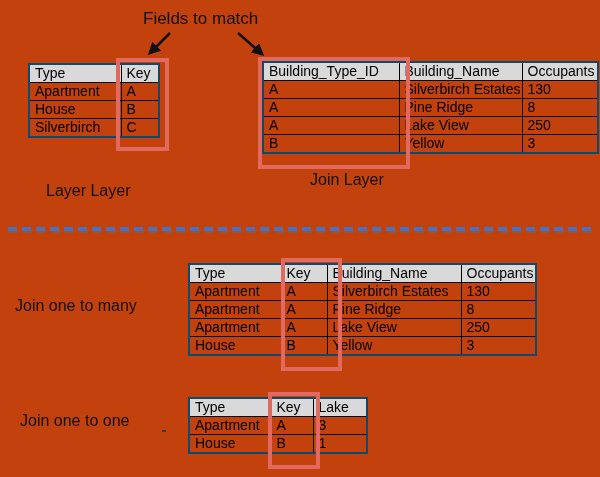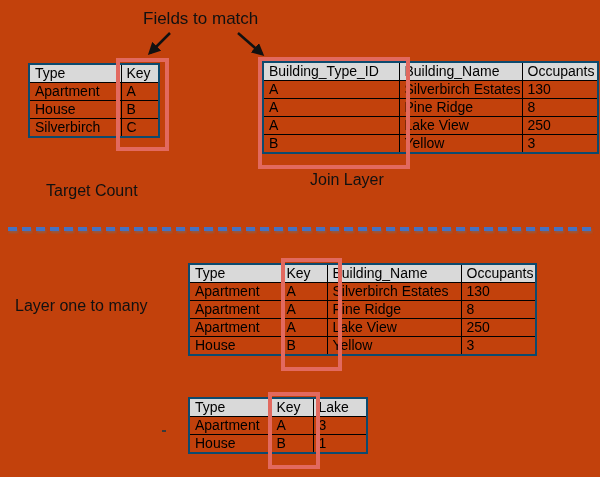--- a/index.html
+++ b/index.html
@@ -137,26 +137,26 @@
           <tr>
             <td>B</td>
             <td>Yellow</td>
             <td>3</td>
           </tr>
         </tbody>
       </table>
     <div id="hl-join" class="hilite"></div>
   </div>
 
-  <div id="target-layer-label" class="abs caption">Target Count</div>
+  <div id="target-layer-label" class="abs caption">Layer Layer</div>
   <div id="join-layer-label" class="abs caption">Join Layer</div>
 
   <div id="divider" class="abs"></div>
 
-  <div id="one-to-many-label" class="abs caption">Layer one to many</div>
+  <div id="one-to-many-label" class="abs caption">Join one to many</div>
   <div id="wrap-many" class="tblwrap">
     <table class="datatable" style="width: 347px;">
         <colgroup>
           <col style="width: 92px;">
           <col style="width: 46px;">
           <col style="width: 134px;">
           <col style="width: 75px;">
         </colgroup>
         <thead>
           <tr>
@@ -189,20 +189,21 @@
             <td>House</td>
             <td>B</td>
             <td>Yellow</td>
             <td>3</td>
           </tr>
         </tbody>
       </table>
     <div id="hl-many" class="hilite"></div>
   </div>
 
+  <div id="one-to-one-label" class="abs caption">Join one to one</div>
   <div id="wrap-one" class="tblwrap">
     <table class="datatable" style="width: 178px;">
         <colgroup>
           <col style="width: 82px;">
           <col style="width: 42px;">
           <col style="width: 54px;">
         </colgroup>
         <thead>
           <tr>
             <th>Type</th>

